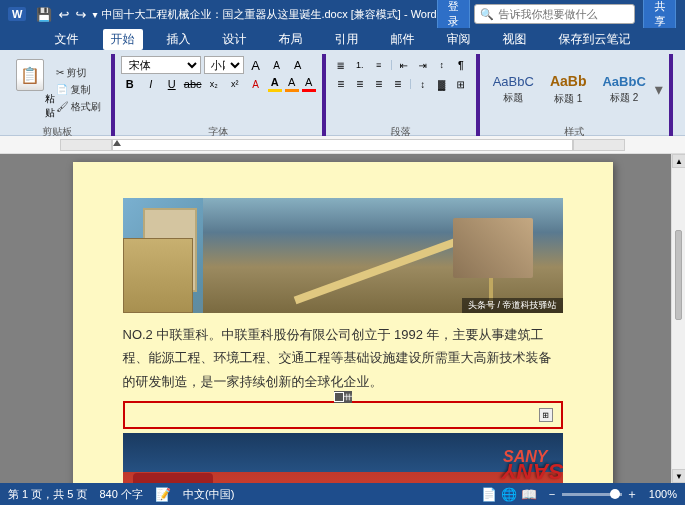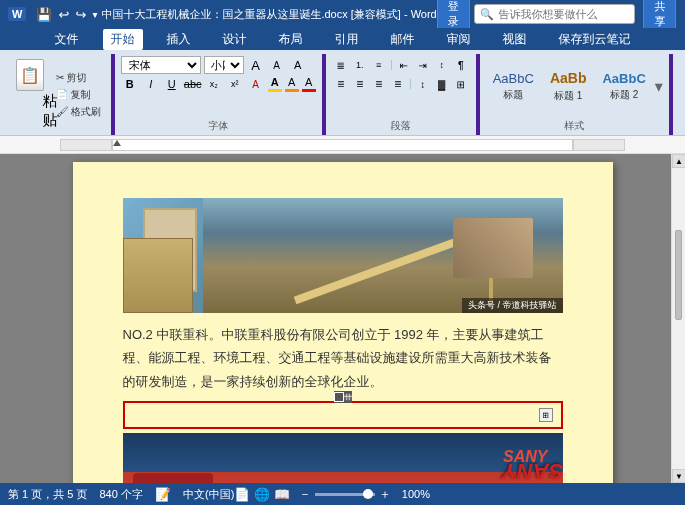--- a/index.html
+++ b/index.html
@@ -533,20 +533,21 @@
       font-size: 8px;
       flex-shrink: 0;
     }
 
     
     #status-bar {
       height: 22px;
       background: #1e4d8c;
       display: flex;
       align-items: center;
+      justify-content: space-between;
       padding: 0 8px;
       color: white;
       font-size: 11px;
     }
     .status-left {
       display: flex;
       align-items: center;
       gap: 12px;
     }
     .status-right {
@@ -658,37 +659,38 @@
 
   <div id="ribbon">
     <div class="ribbon-content">
 
       <div class="ribbon-group clipboard-group">
         <div class="ribbon-group-content">
           <div class="paste-btn">
             <div class="paste-icon">
               <span style="font-size:16px;">📋</span>
             </div>
-            <span style="font-size:15px;margin-top:1px;margin-left:40px;">粘贴</span>
+            <span style="font-size:10px;margin-top:1px;margin-left:40px;">粘贴</span>
           </div>
           <div class="clipboard-actions">
             <div class="clip-action">
               <span>✂</span>
               <span>剪切</span>
             </div>
             <div class="clip-action">
               <span>📄</span>
               <span>复制</span>
             </div>
             <div class="clip-action">
               <span>🖌</span>
               <span>格式刷</span>
             </div>
           </div>
         </div>
+        <div class="ribbon-group-label">剪贴板</div>
       </div>
 
       <div class="ribbon-group font-group">
         <div class="ribbon-group-content">
           <div class="font-row">
             <select class="font-select">
               <option>宋体</option>
             </select>
             <select class="font-size-select">
               <option>小四</option>

